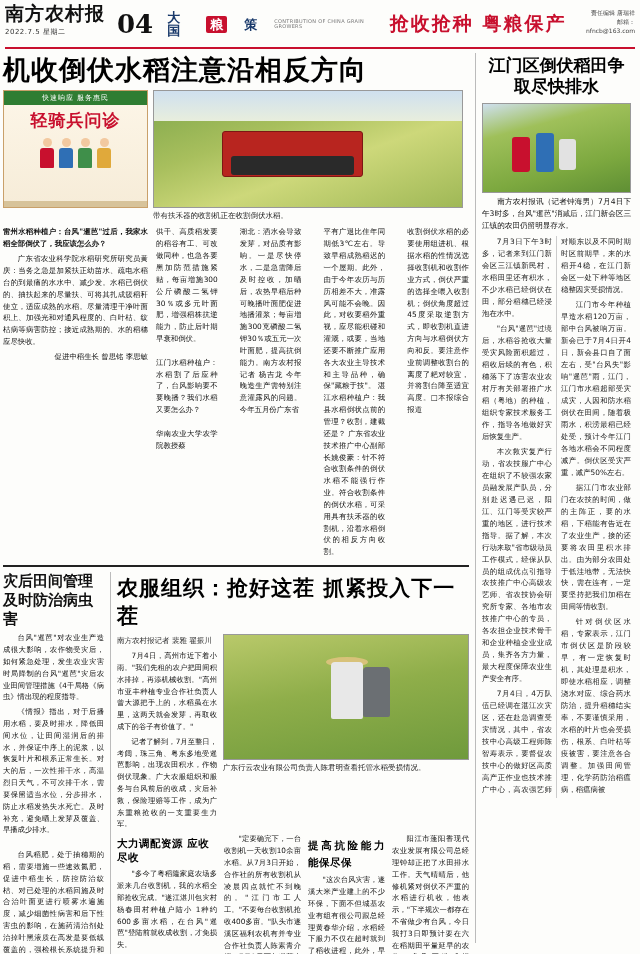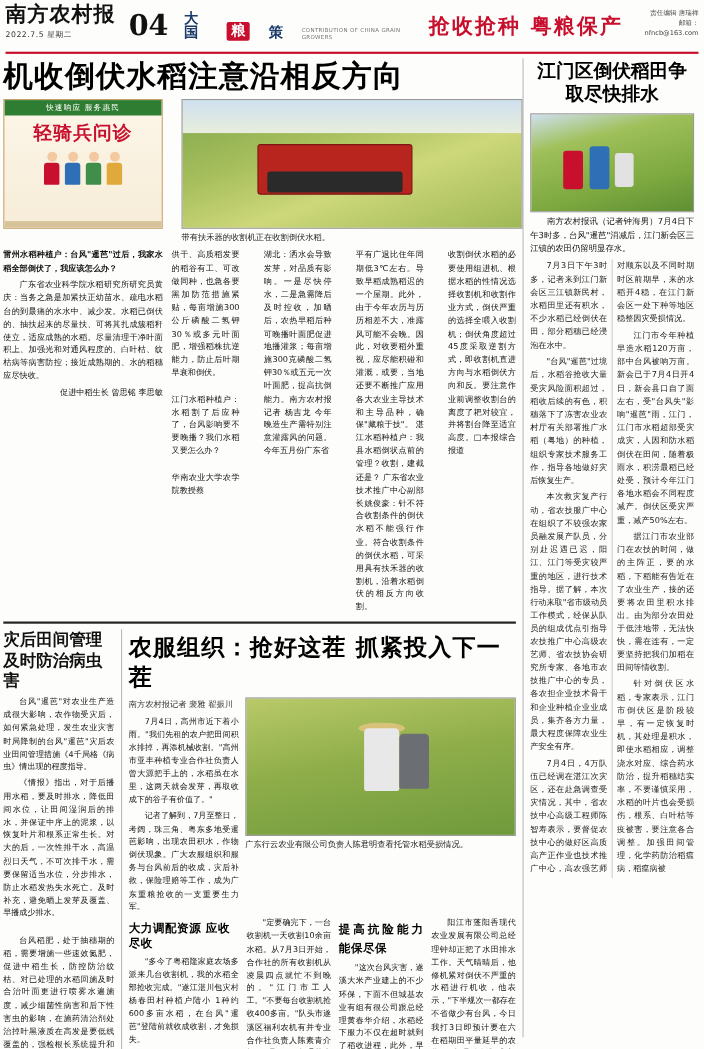--- a/index.html
+++ b/index.html
@@ -23,21 +23,21 @@
     font-weight:bold; font-size:19px; letter-spacing:1px;
     color:#111; line-height:1.05; white-space:nowrap;
   }
   .masthead-date { font-size:7px; color:#333; margin-top:3px; letter-spacing:.5px;}
   .bignum {
     font-family:"DejaVu Serif","Liberation Serif",serif;
     font-size:26px; font-weight:bold; color:#111; line-height:1;
     margin:0 6px 0 4px; align-self:center;
   }
   .brand-badge {
-    display:flex; align-items:flex-end; gap:17px;
+    display:flex; align-items:center; gap:17px;
     align-self:center;
   }
   .brand-badge .bb-red {
     background:#c8102e; color:#fff; font-weight:bold; font-size:13px;
     padding:2px 4px; border-radius:2px; line-height:1;
   }
   .brand-badge .bb-dark { color:#1a3a6b; font-weight:bold; font-size:13px; line-height:1;}
   .brand-badge .bb-sub { font-size:5px; color:#777; letter-spacing:.3px; line-height:1.1;}
   .slogan {
     align-self:center;
@@ -62,21 +62,21 @@
     font-weight:bold; font-size:27px; letter-spacing:1px;
     line-height:1.12; margin:2px 0 5px 0; color:#000;
   }
   .headline-right {
     font-family:"DejaVu Serif","Liberation Serif",serif;
     font-weight:bold; font-size:17px; line-height:1.25; color:#000;
     margin:2px 0 5px 0; text-align:center;
   }
 
   
-  .top-row { display:flex; gap:17px; }
+  .top-row { display:flex; gap:5px; }
   .cartoon {
     width:145px; height:118px; border:1px solid #c9a06a; position:relative;
     background:linear-gradient(#fdf6e8,#f6ecd8); overflow:hidden; flex:none;
   }
   .cartoon-band {
     background:#2f7d32; color:#fff; font-size:7px; text-align:center;
     padding:2px 0; letter-spacing:1px;
   }
   .cartoon-title {
     color:#c8102e; font-weight:bold; font-size:17px; text-align:center;

